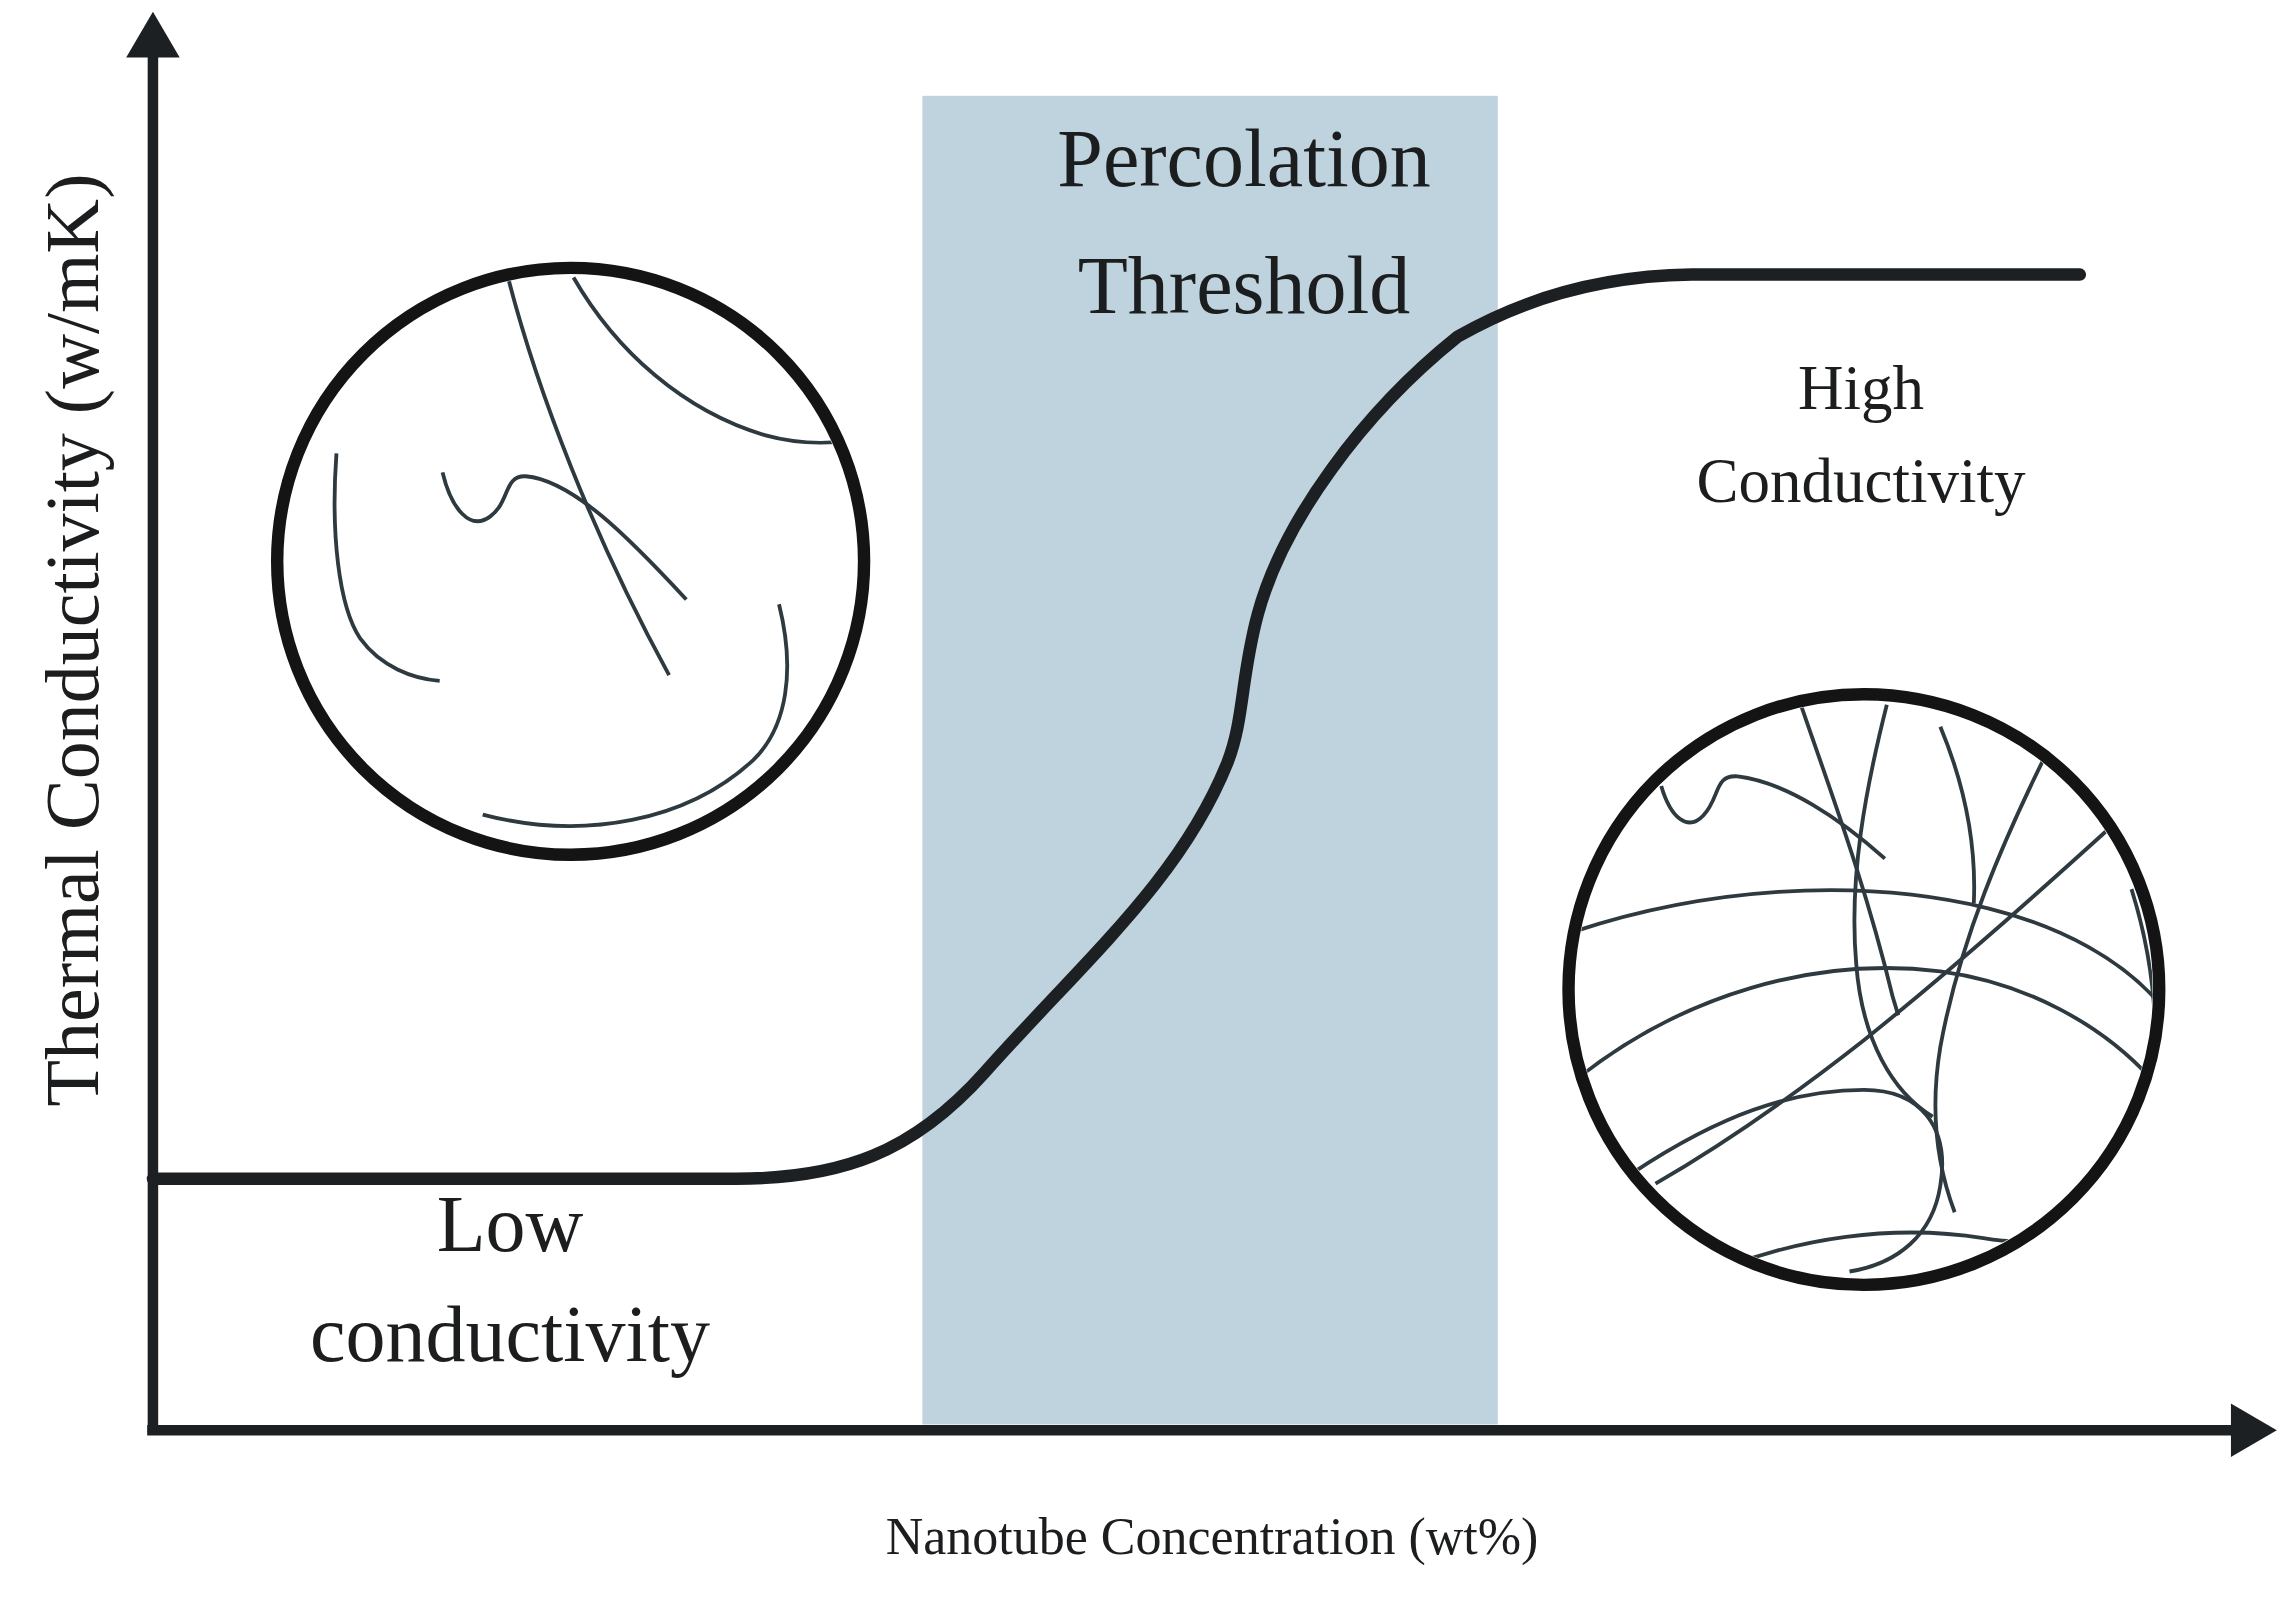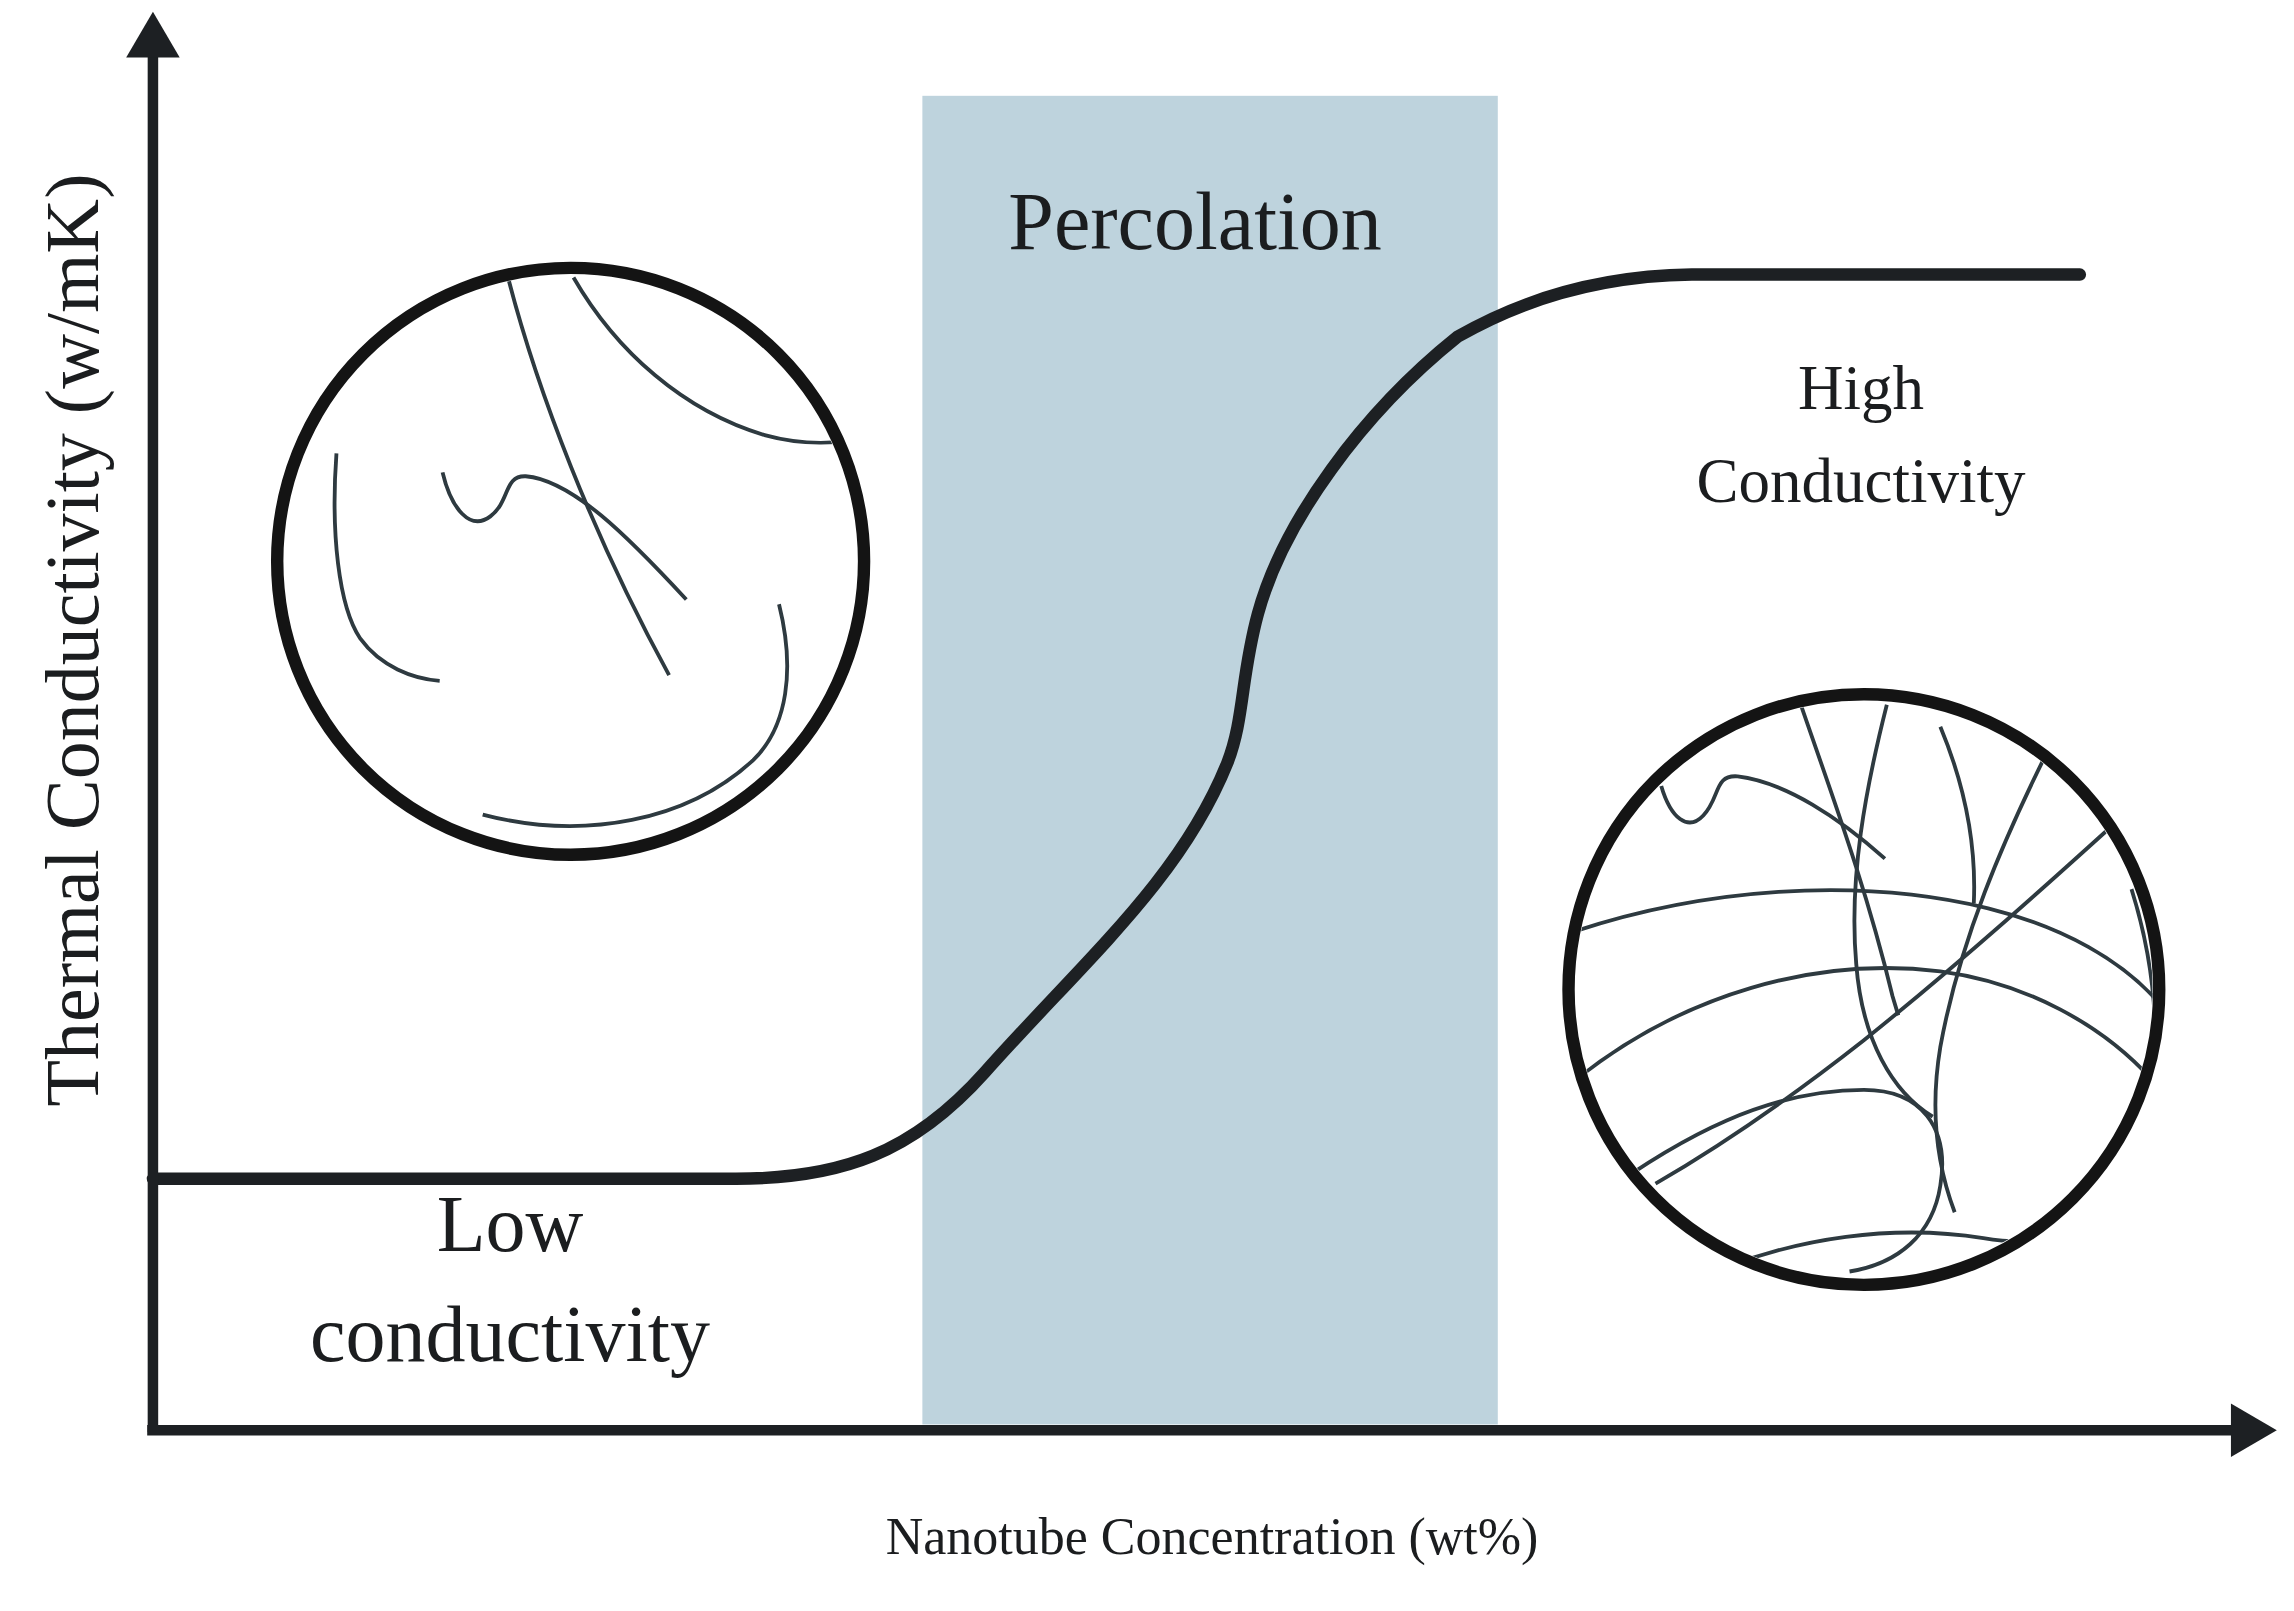--- a/index.html
+++ b/index.html
@@ -87,22 +87,23 @@
         <path d="M 2145 780 C 2095 880 2050 985 2030 1095 C 2020 1155 2025 1215 2045 1268"></path>
         <path d="M 2238 838 C 2150 918 2050 1008 1950 1088 C 1880 1143 1805 1196 1732 1238"></path>
         <path d="M 1672 1252 C 1760 1188 1850 1140 1950 1140 C 2010 1140 2040 1180 2030 1240 C 2022 1292 1985 1322 1935 1330"></path>
         <path d="M 1795 1330 C 1880 1295 1980 1280 2075 1295 C 2140 1306 2195 1290 2235 1250"></path>
         <path d="M 2230 930 C 2255 1010 2262 1095 2246 1178 C 2236 1230 2212 1272 2180 1300"></path>
         <path d="M 2030 760 C 2055 820 2068 880 2065 945"></path>
       </g>
     </g>
   </svg>
 
-  <div class="lbl lbl-band" style="left:1195px; top:222px;text-align:center;">
+  <div class="lbl lbl-band" style="left:1244px; top:222px;text-align:center;">
     <div>Percolation</div>
+    <div>Threshold</div>
   </div>
 
   <div class="lbl lbl-high" style="left:1861px; top:435px;">
     <div>High</div>
     <div>Conductivity</div>
   </div>
 
   <div class="lbl lbl-low" style="left:510px; top:1279px;">
     <div>Low</div>
     <div>conductivity</div>

